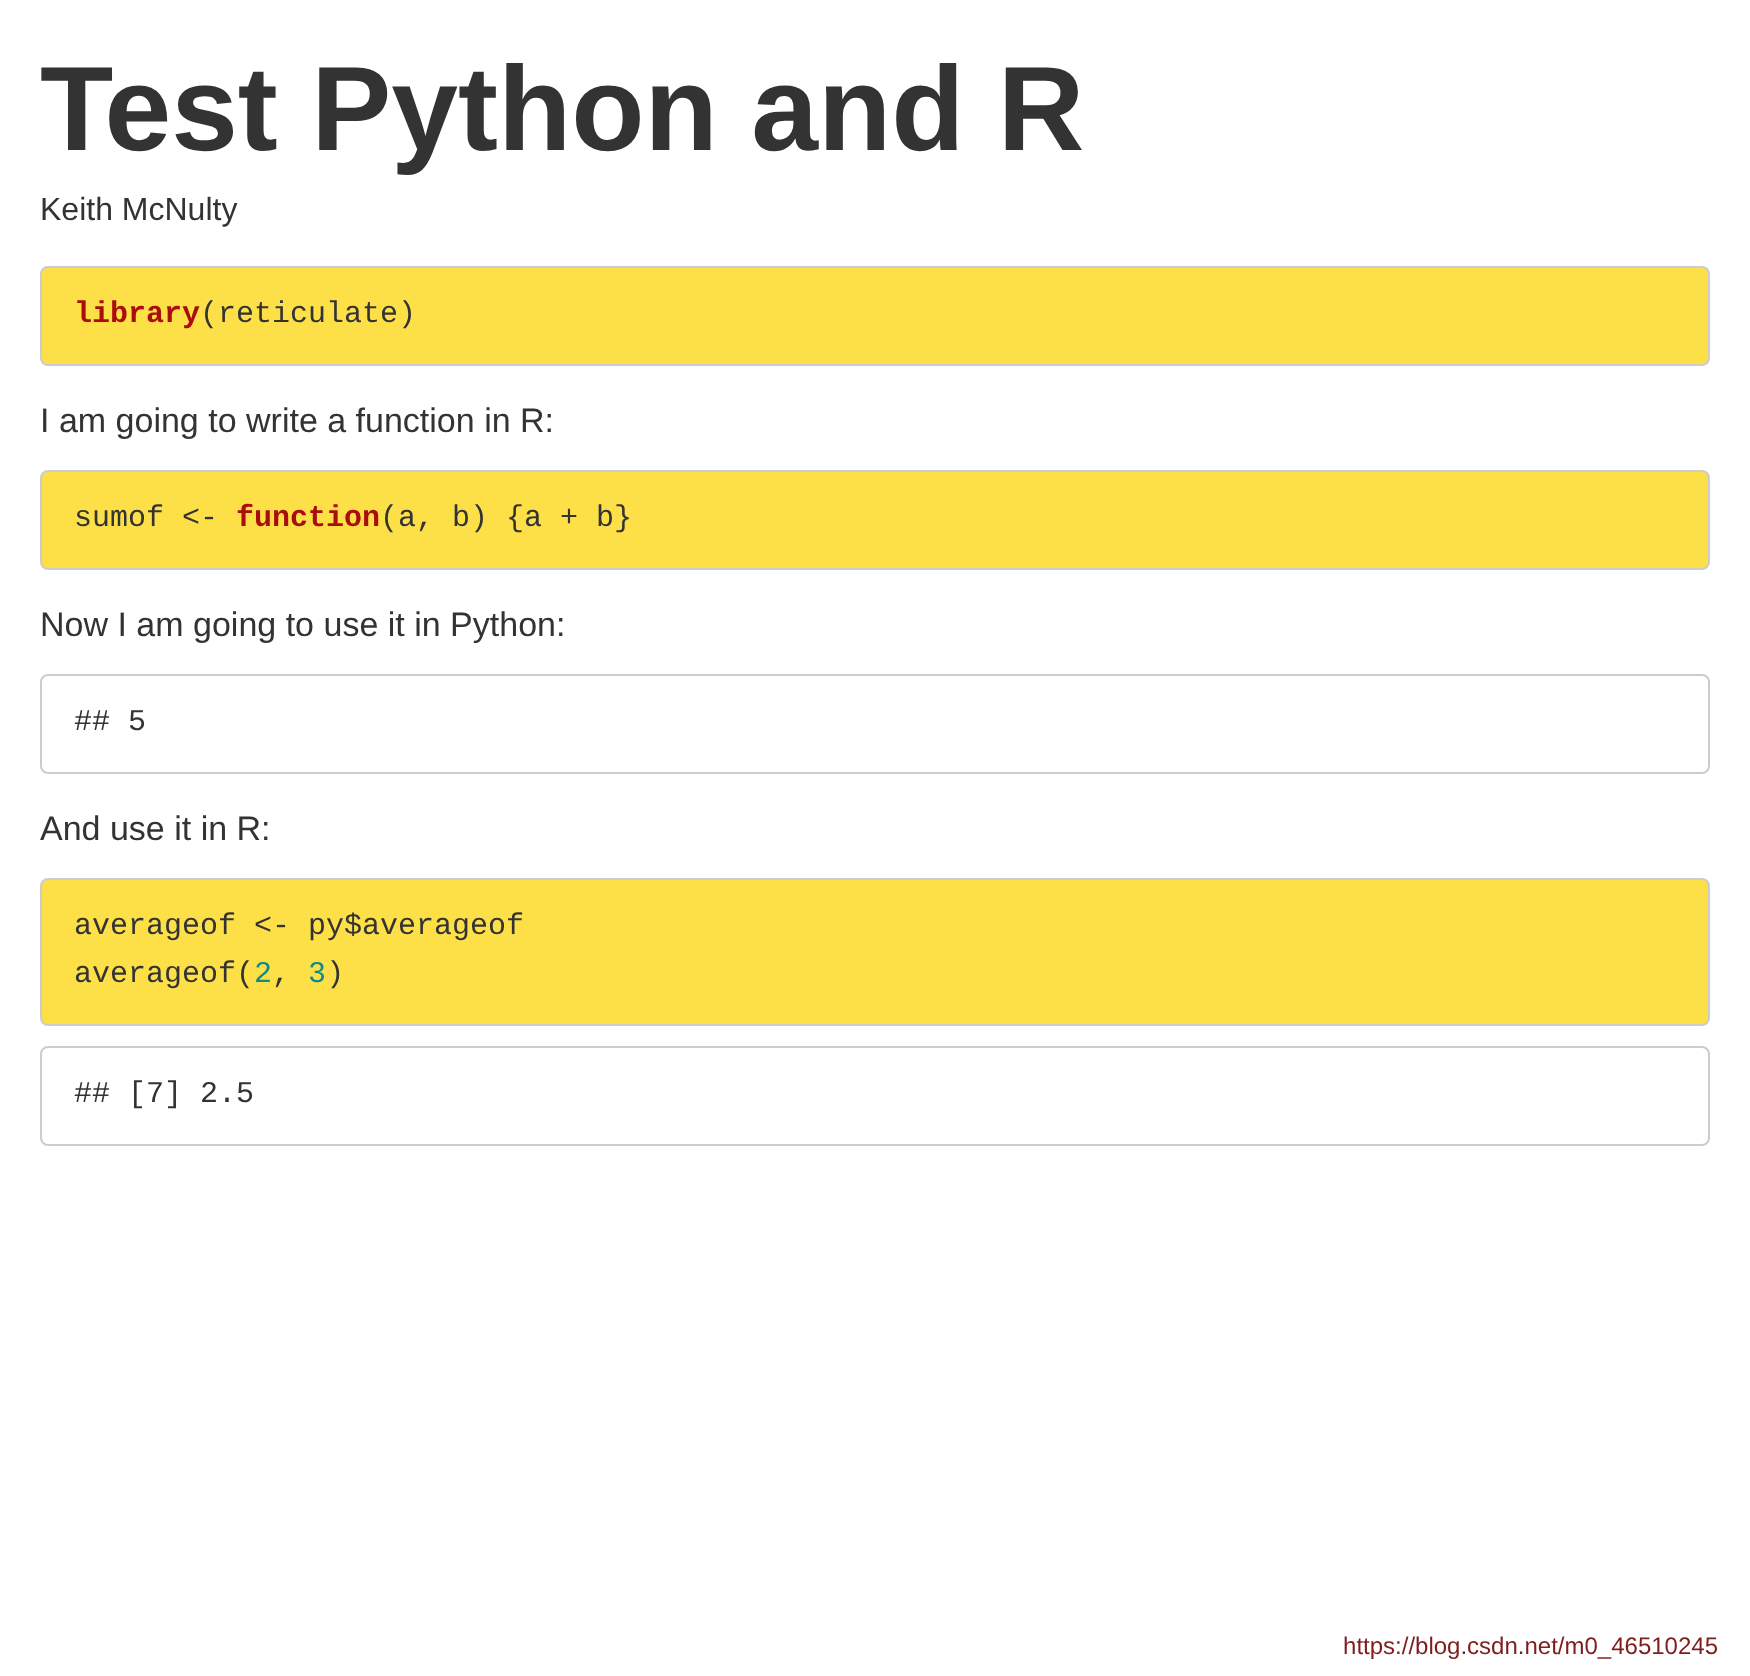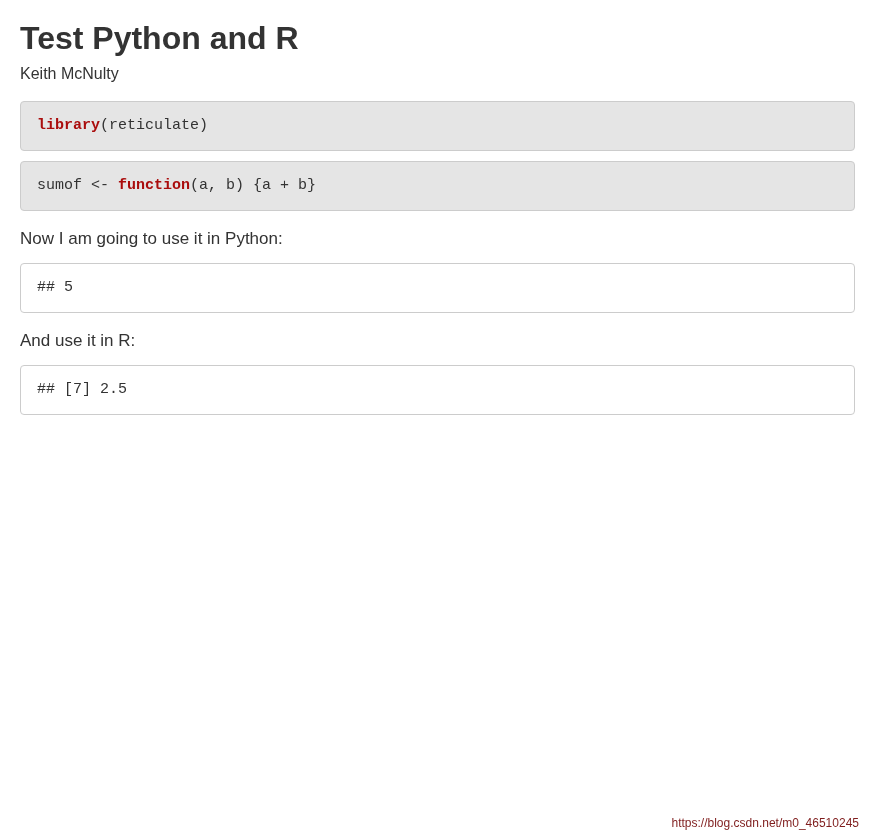--- a/index.html
+++ b/index.html
@@ -7,38 +7,38 @@
     }
     body {
       margin: 0;
       padding: 20px;
       font-family: -apple-system, BlinkMacSystemFont, "Helvetica Neue", Helvetica, Arial, sans-serif;
       color: #333;
       background: #fff;
       width: 875px;
     }
     h1 {
-      font-size: 32px;
+      font-size: 60px;
       font-weight: 700;
       margin: 0 0 8px 0;
       color: #333;
     }
     h3.author {
       font-size: 16px;
       font-weight: 400;
       margin: 0 0 18px 0;
       color: #333;
     }
     p {
       font-size: 17px;
       margin: 18px 0 14px 0;
       color: #333;
     }
     pre {
-      background: #e5e5e5;
+      background: #fde047;
       border: 1px solid #ccc;
       border-radius: 4px;
       padding: 12px 16px;
       margin: 10px 0;
       font-family: "Courier New", Courier, monospace;
       font-size: 15px;
       line-height: 1.6;
       overflow-x: auto;
     }
     pre.output {
@@ -66,20 +66,23 @@
     }
   </style>
 </head>
 <body>
 
 <h1>Test Python and R</h1>
 <h3 class="author">Keith McNulty</h3>
 
 <div id="content">
     <pre><code><span class="kw">library</span>(reticulate)</code></pre>
+    <p>I am going to write a function in R:</p>
     <pre><code>sumof &lt;- <span class="kw">function</span>(a, b) {a + b}</code></pre>
     <p>Now I am going to use it in Python:</p>
     <pre class="output"><code>## 5</code></pre>
     <p>And use it in R:</p>
+    <pre><code>averageof &lt;- py$averageof
+averageof(<span class="num">2</span>, <span class="num">3</span>)</code></pre>
     <pre class="output"><code>## [7] 2.5</code></pre>
   </div>
 
 <div class="watermark">https://blog.csdn.net/m0_46510245</div>
 
 </body></html>

